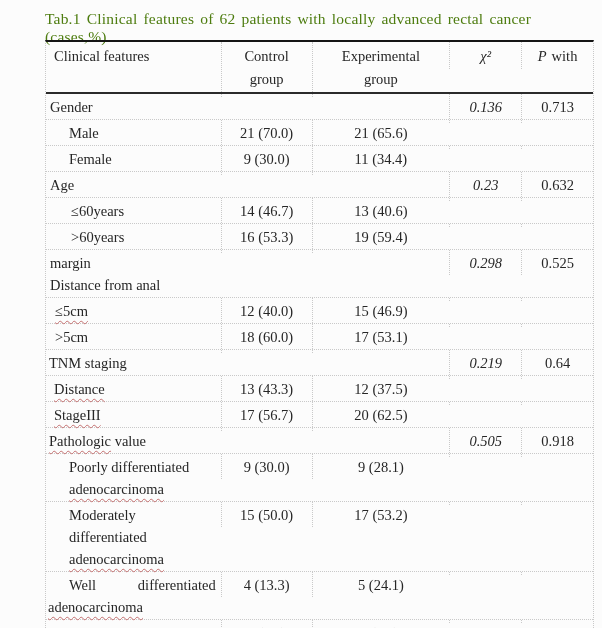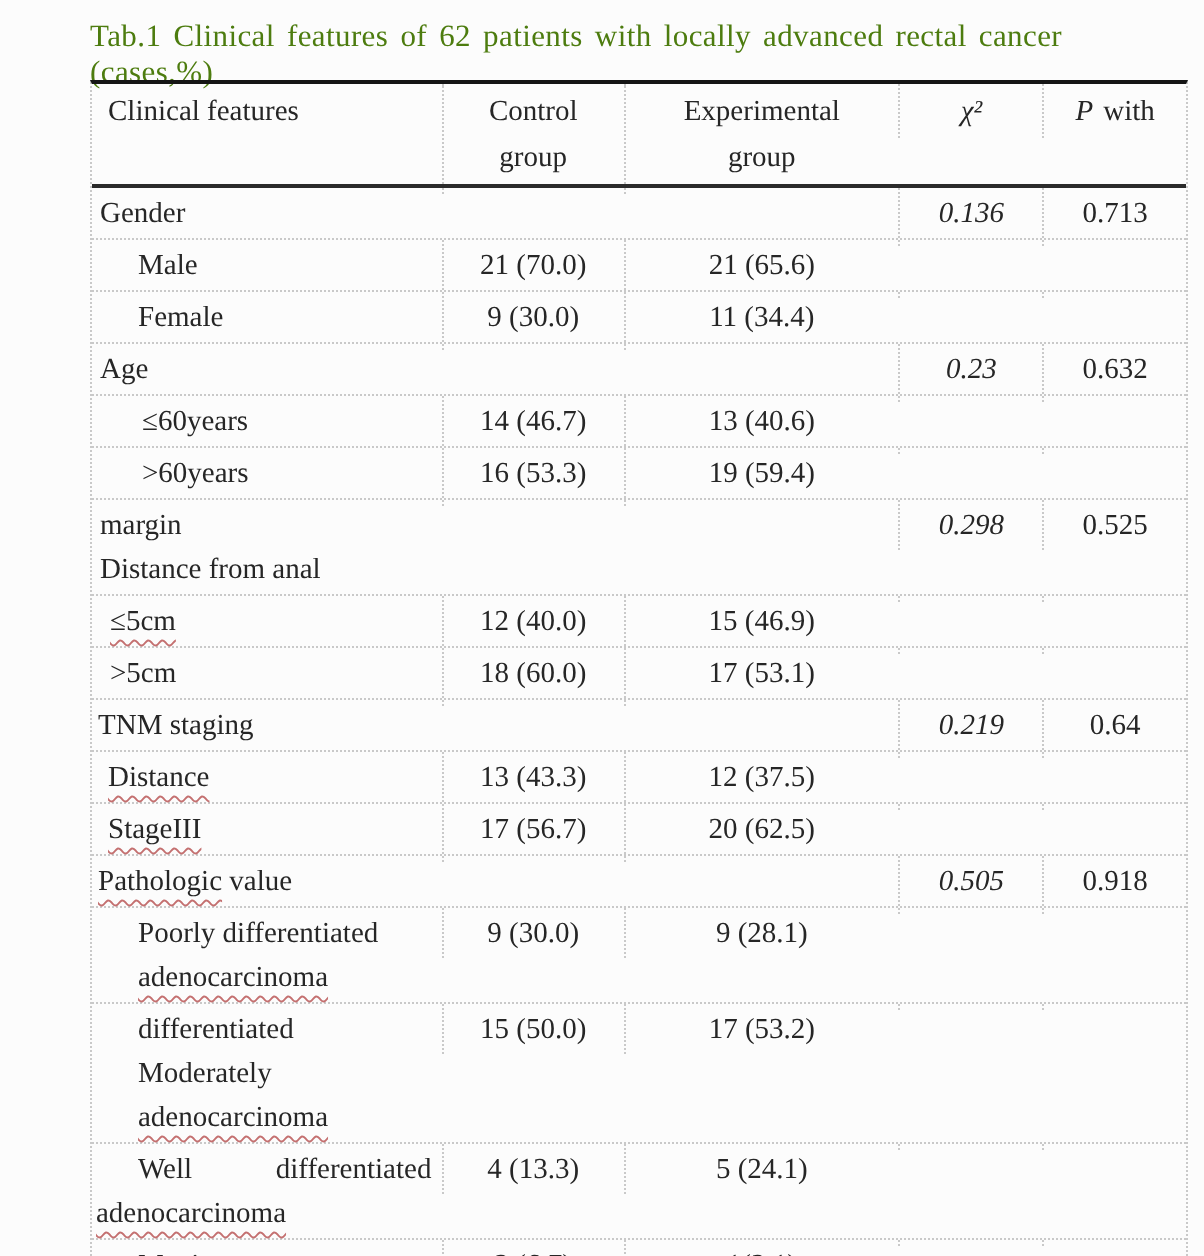--- a/index.html
+++ b/index.html
@@ -197,22 +197,22 @@
       <div><span class="sq">adenocarcinoma</span></div>
     </div>
     <div class="td c2">9 (30.0)</div>
     <div class="td c3">9 (28.1)</div>
     <div class="td c4"></div>
     <div class="td c5"></div>
   </div>
 
   <div class="tr h68">
     <div class="td c1 pad23">
+      <div>Moderately</div>
       <div>differentiated</div>
-      <div>Moderately</div>
       <div><span class="sq">adenocarcinoma</span></div>
     </div>
     <div class="td c2">15 (50.0)</div>
     <div class="td c3">17 (53.2)</div>
     <div class="td c4"></div>
     <div class="td c5"></div>
   </div>
 
   <div class="tr h45">
     <div class="td c1 pad23">

